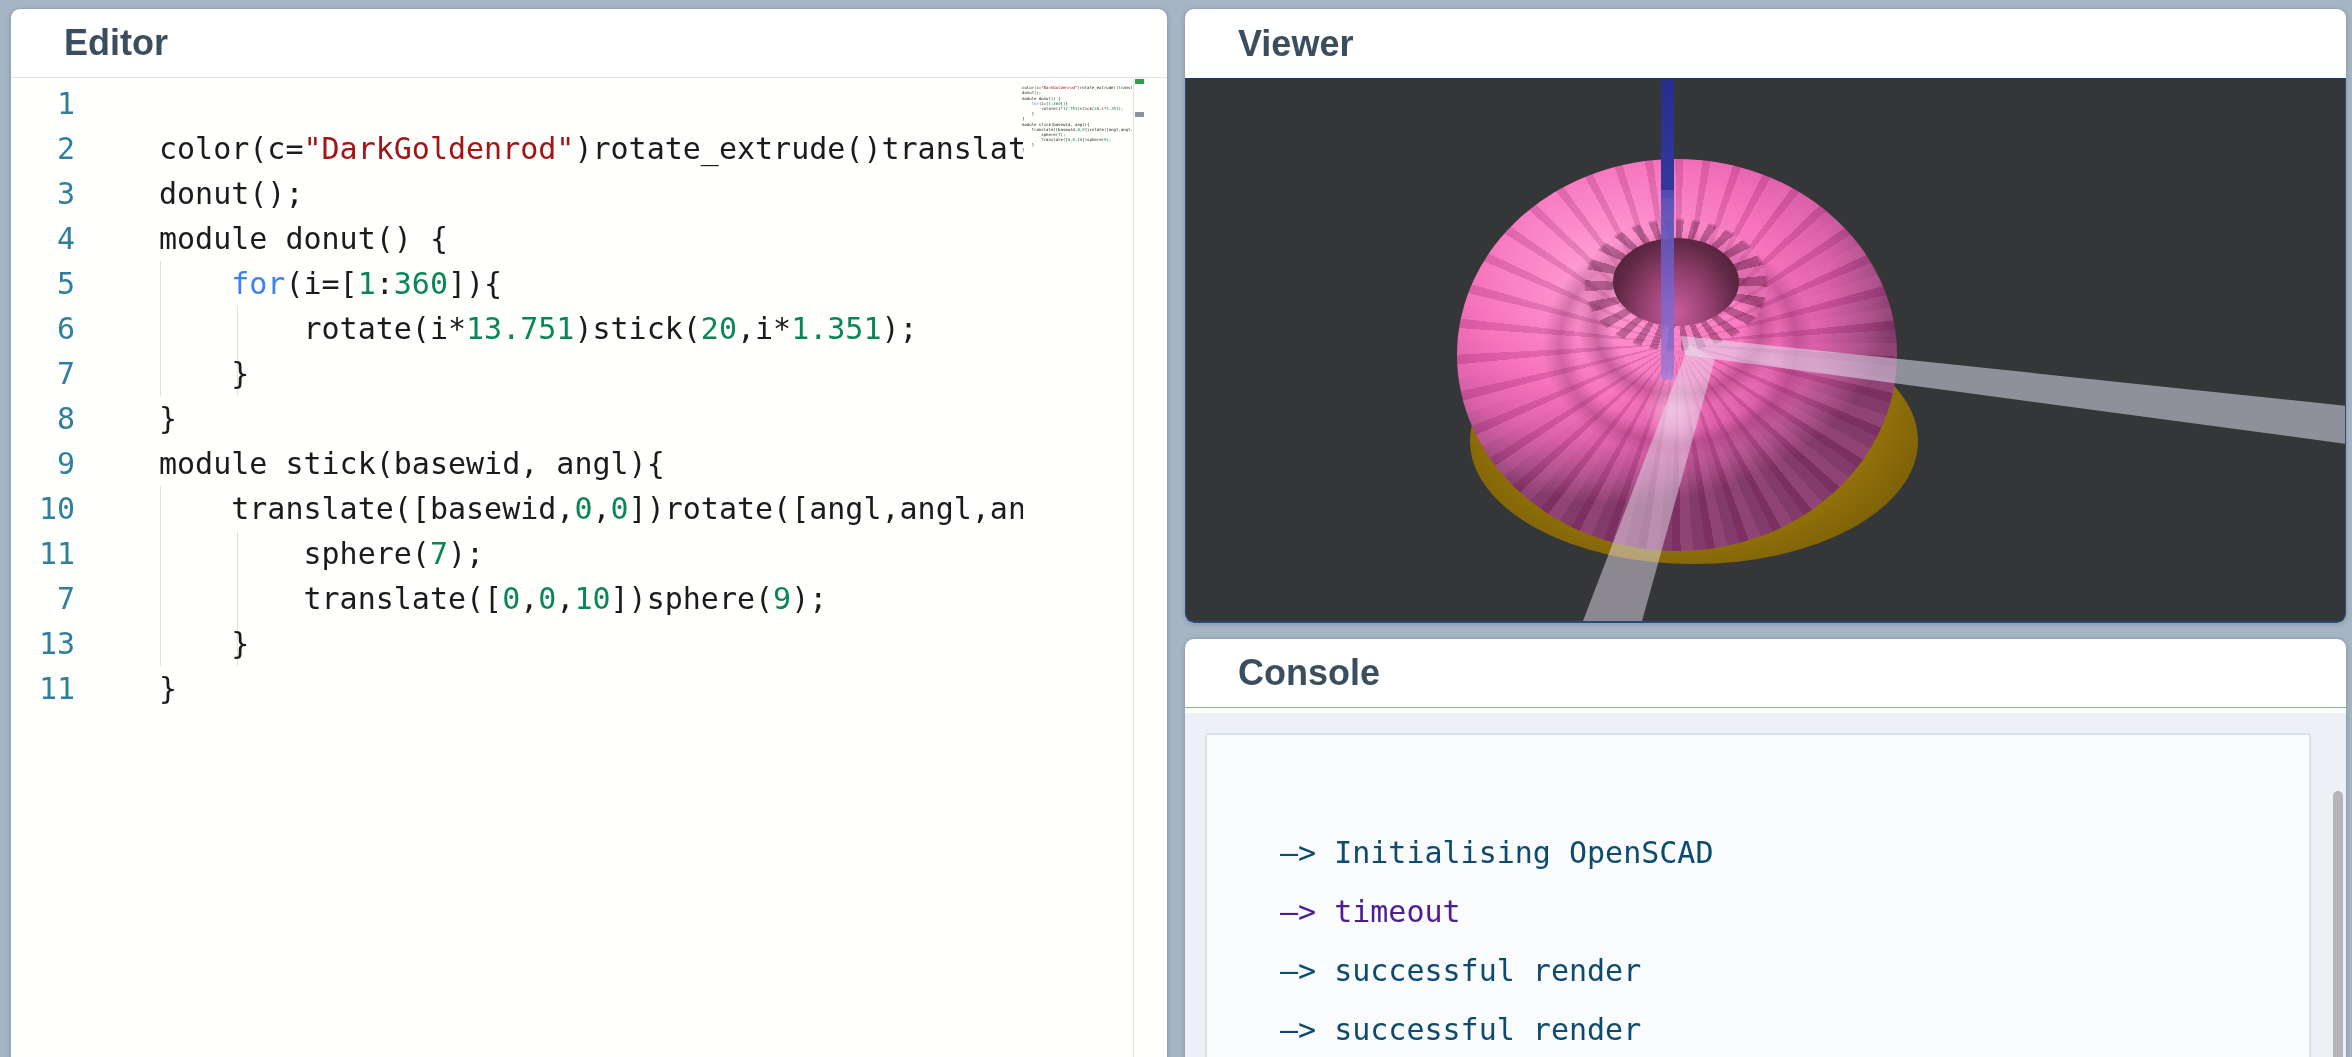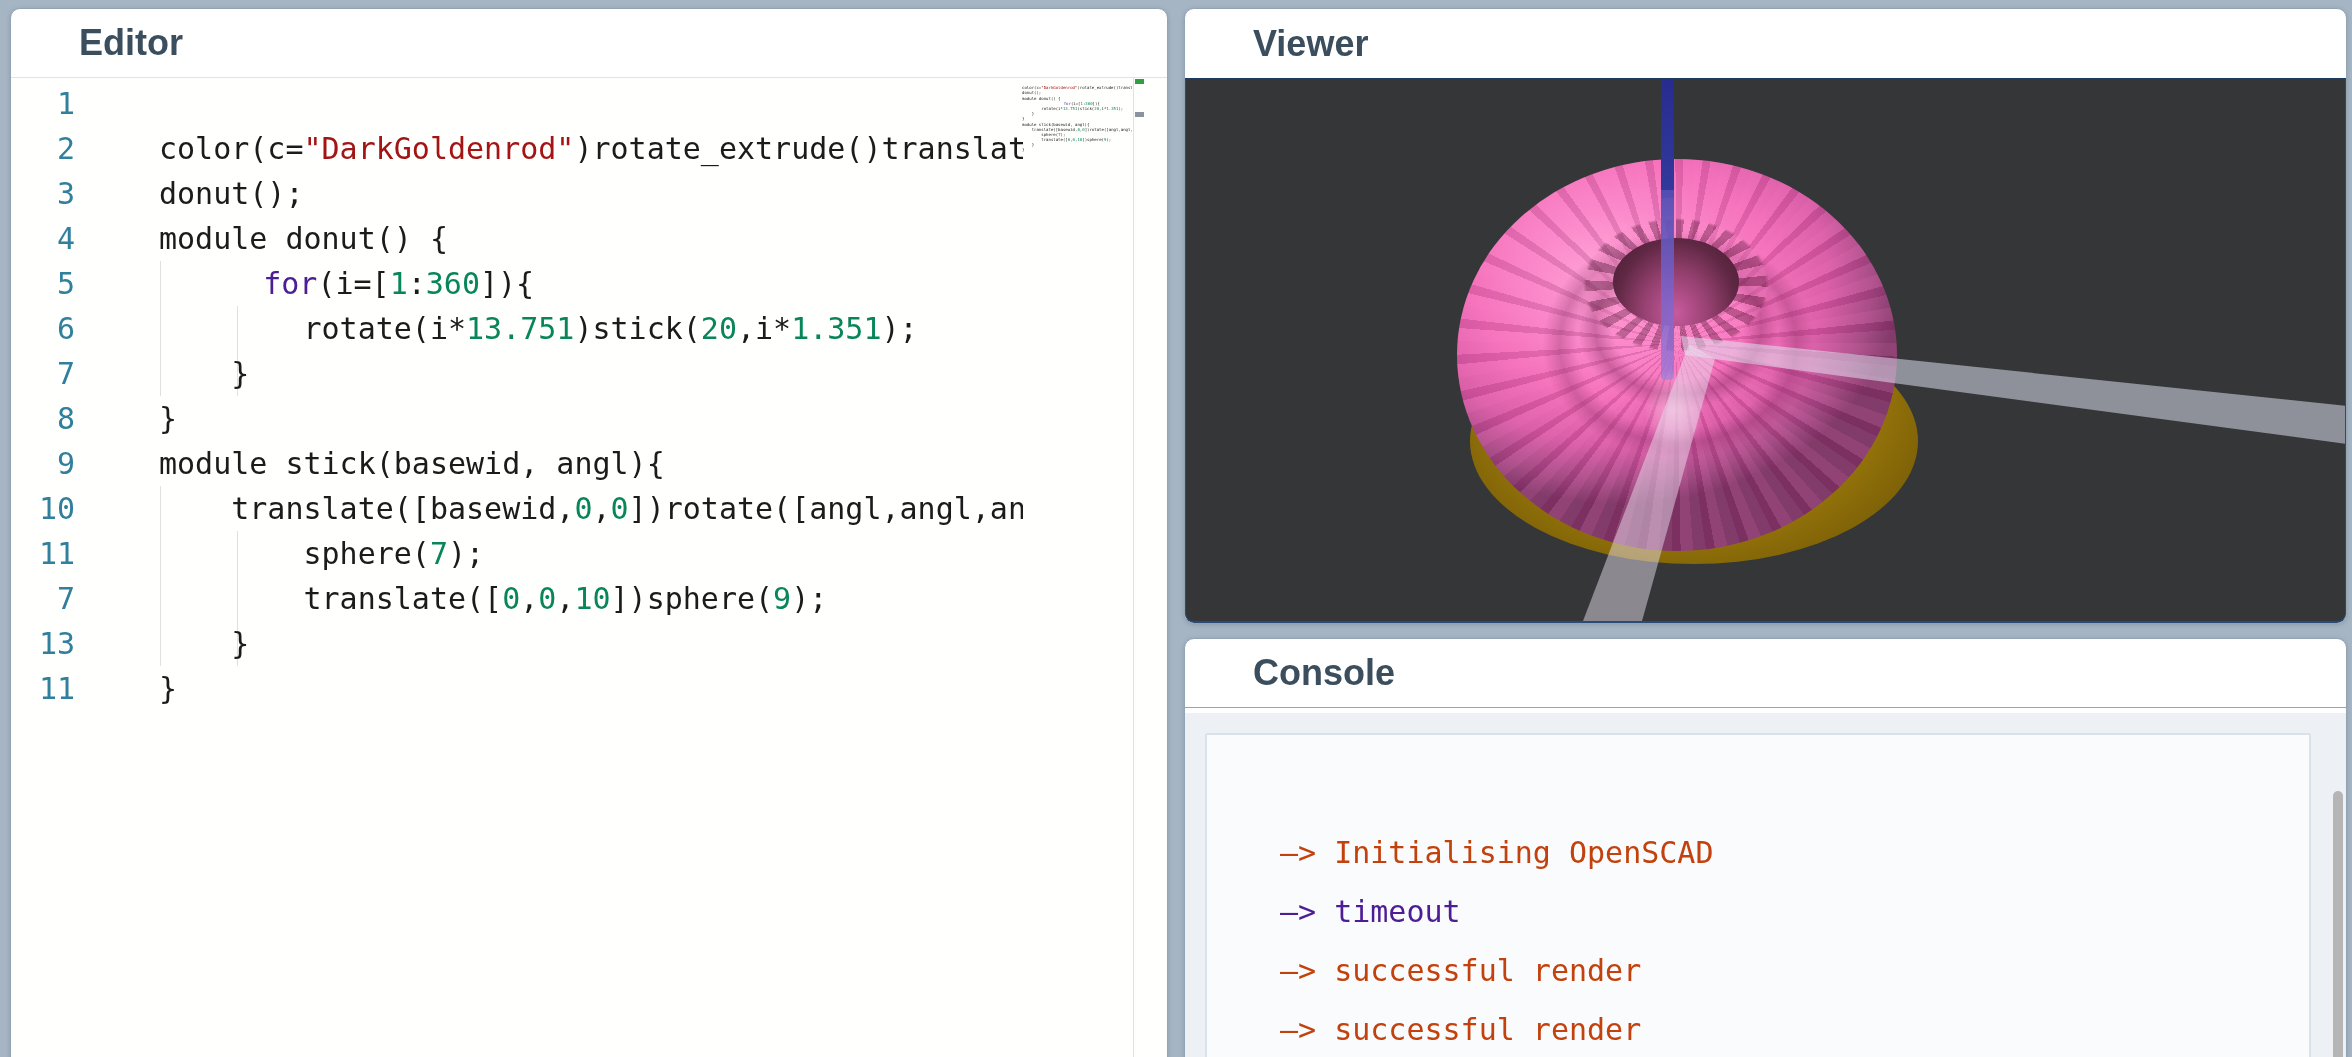--- a/index.html
+++ b/index.html
@@ -7,42 +7,42 @@
     width:2352px;height:1057px;overflow:hidden;position:relative;
     background:#a6b5c3;
     font-family:"Liberation Sans", sans-serif;
   }
   .panel{
     position:absolute;background:#ffffff;
     border:1px solid #93a5b4;box-sizing:border-box;
     box-shadow:0 1px 4px rgba(60,80,100,.25);
   }
   .panel-header{
-    height:69px;display:flex;align-items:center;padding-left:68px;
+    height:69px;display:flex;align-items:center;padding-left:53px;
     border-bottom:1px solid #e3e3e3;box-sizing:border-box;
   }
   .panel-title{
     font-size:36px;font-weight:bold;color:#3b4e5e;letter-spacing:0;
   }
 
   
   #editor-panel{left:10px;top:8px;width:1158px;height:1059px;border-radius:10px 10px 0 0;}
   #editor-body{position:absolute;left:0;right:0;top:69px;bottom:0;background:#fffffe;}
   #gutter{
     position:absolute;left:0;top:3px;width:64px;text-align:right;
     font-family:"DejaVu Sans Mono", monospace;font-size:30px;line-height:45px;
     color:#2f7f9d;
   }
   #code-area{
     position:absolute;left:148px;top:3px;width:864px;bottom:0;overflow:hidden;
     font-family:"DejaVu Sans Mono", monospace;font-size:30px;line-height:45px;
     color:#1b1b1b;
   }
   .code-line{white-space:pre;height:45px;}
-  .tok-d{color:#1b1b1b;} .tok-s{color:#a31515;} .tok-k{color:#4c1d95;margin-left:32px;} .tok-n{color:#098658;}
+  .tok-d{color:#1b1b1b;} .tok-s{color:#a31515;} .tok-k{color:#3b82f6;} .tok-n{color:#098658;}
   .indent-guide{position:absolute;width:1px;background:#e0e0e0;}
   #guide-a1{left:149px;top:183px;height:135px;}
   #guide-a2{left:226px;top:228px;height:90px;}
   #guide-b1{left:149px;top:408px;height:180px;}
   #guide-b2{left:226px;top:453px;height:135px;}
   #minimap{
     position:absolute;left:1011px;top:2px;width:110px;height:240px;overflow:hidden;
     font-family:"DejaVu Sans Mono", monospace;font-size:4px;line-height:5.2px;
   }
   .mini-line{white-space:pre;height:5.2px;overflow:hidden;}
@@ -118,21 +118,21 @@
   
   #console-panel{left:1184px;top:638px;width:1163px;height:429px;border-radius:10px 10px 0 0;}
   #console-body{position:absolute;left:0;right:0;top:74px;bottom:0;background:#edf1f5;}
   #console-box{
     position:absolute;left:20px;top:20px;width:1106px;bottom:-6px;box-sizing:border-box;
     border:2px solid #d9e2ea;background:#f9fbfd;border-radius:2px;
     padding:88px 0 0 73px;overflow:hidden;
   }
   .console-line{
     font-family:"DejaVu Sans Mono", monospace;font-size:30px;line-height:59px;
-    color:#c2410c;white-space:pre;
+    color:#0c4a6e;white-space:pre;
   }
   .console-line.error{color:#4c1d95;}
   #console-scrollbar{position:absolute;right:0;top:0;bottom:0;width:16px;}
   #console-scroll-thumb{
     position:absolute;right:3px;top:78px;bottom:-4px;width:10px;
     background:#b5b5b5;border-radius:6px;
   }
   #console-panel .panel-header{border-bottom:1px solid #84cc16;}
 </style>
 </head>

